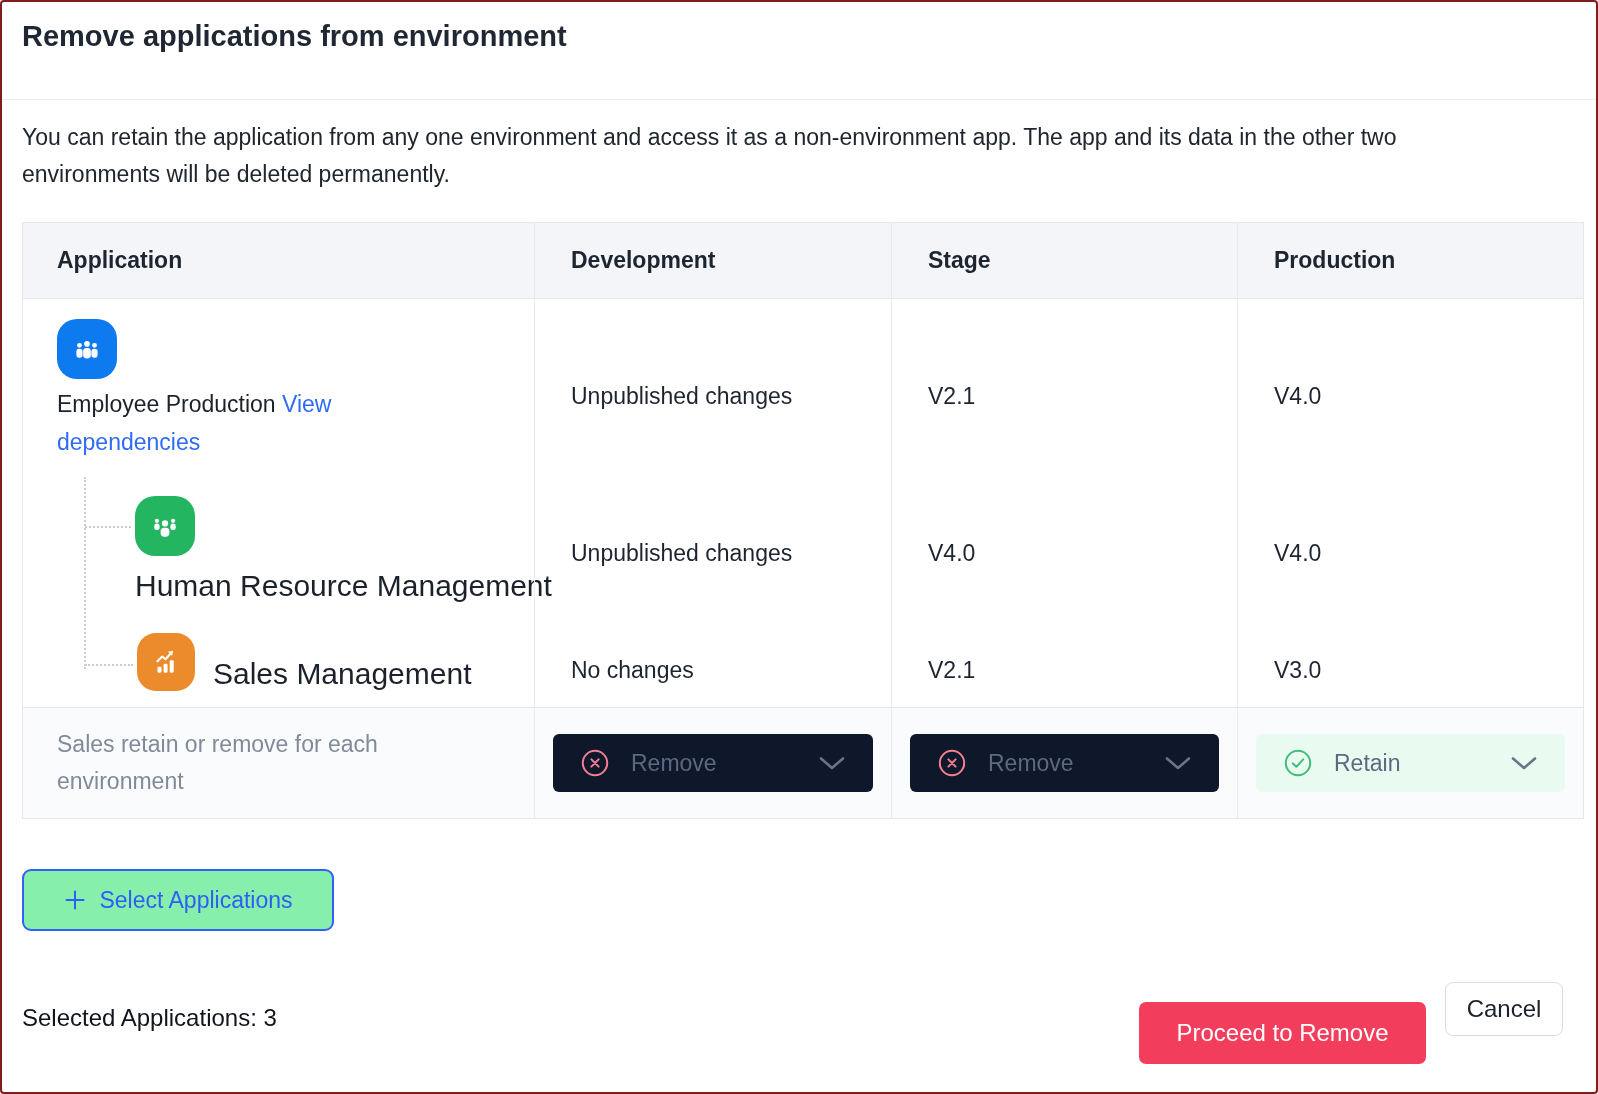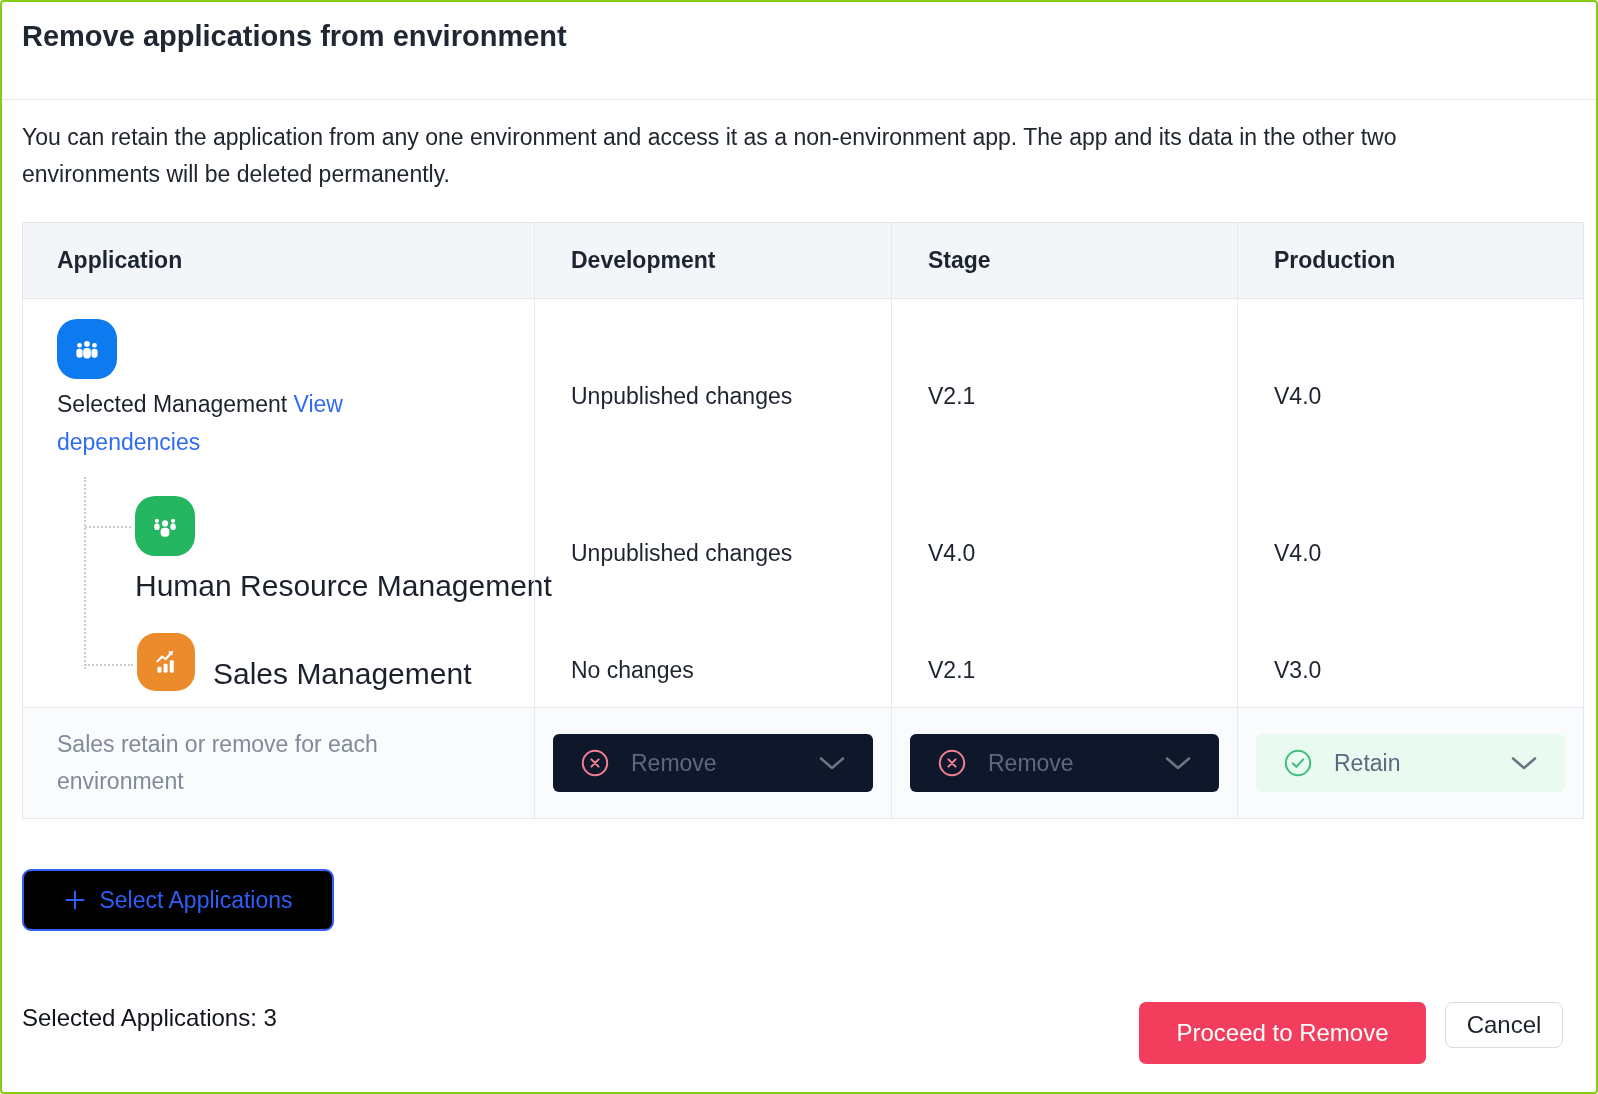--- a/index.html
+++ b/index.html
@@ -3,21 +3,21 @@
 <meta charset="utf-8">
 <style>
   * { box-sizing: border-box; margin: 0; padding: 0; }
   html,body { background:#ffffff; }
   body { font-family: "Liberation Sans", "DejaVu Sans", sans-serif; }
 
   .page {
     position: relative;
     width: 1598px; height: 1094px;
     background: #ffffff;
-    border: 2px solid #84cc16;
+    border: 2px solid #7f1d1d;
     border-radius: 4px;
     overflow: hidden;
   }
 
   .dialog-title {
     position: absolute; left: 20px; top: 18px;
     font-size: 29px; font-weight: 600; color: #1f2733;
   }
   .title-divider {
     position: absolute; left: 0; right: 0; top: 97px;
@@ -104,40 +104,40 @@
     font-family: inherit; font-size: 23px; color: #5d6980;
   }
   .dd-remove { background: #0f172a; }
   .dd-retain { background: #e9faf1; }
   .dd .chev { margin-left: auto; display: flex; }
 
   
   .select-apps-btn {
     position: absolute; left: 20px; top: 867px;
     width: 312px; height: 62px;
-    background: #000000; border: 2px solid #3161f7; border-radius: 9px;
+    background: #86efac; border: 2px solid #3161f7; border-radius: 9px;
     display: flex; align-items: center; justify-content: center; gap: 12px;
     font-family: inherit; font-size: 23px; color: #2e5ef6; cursor: pointer;
   }
 
   
   .selected-count {
     position: absolute; left: 20px; top: 1002px;
     font-size: 24px; font-weight: 500; color: #10141c;
   }
   .proceed-btn {
     position: absolute; left: 1137px; top: 1000px;
     width: 287px; height: 62px;
     background: #f23e5c; border: none; border-radius: 7px;
     font-family: inherit; font-size: 24px; font-weight: 500; color: #ffffff;
     cursor: pointer;
   }
   .cancel-btn {
-    position: absolute; left: 1443px; top: 1000px;
-    width: 118px; height: 46px;
+    position: absolute; left: 1443px; top: 980px;
+    width: 118px; height: 54px;
     background: #ffffff; border: 1px solid #d9dde3; border-radius: 8px;
     font-family: inherit; font-size: 24px; color: #1c222b;
     cursor: pointer;
   }
 </style>
 </head>
 <body>
 
 <div class="page">
 
@@ -157,21 +157,21 @@
         <svg width="34" height="34" viewBox="0 0 24 24" fill="#ffffff">
           <circle cx="6.7" cy="9.4" r="1.7"></circle>
           <rect x="4.5" y="11.9" width="4.4" height="6.2" rx="2"></rect>
           <circle cx="12" cy="8.4" r="2"></circle>
           <rect x="9.3" y="11.3" width="5.4" height="7.4" rx="2.4"></rect>
           <circle cx="17.3" cy="9.4" r="1.7"></circle>
           <rect x="15.1" y="11.9" width="4.4" height="6.2" rx="2"></rect>
         </svg>
       </div>
       <div class="app-name-block">
-        <span>Selected Management</span>
+        <span>Employee Production</span>
         <a class="dep-link">View dependencies</a>
       </div>
 
       <div class="tree-vline"></div>
       <div class="tree-hline hline-1"></div>
       <div class="tree-hline hline-2"></div>
 
       <div class="app-icon icon-green">
         <svg width="34" height="34" viewBox="0 0 24 24" fill="#ffffff">
           <circle cx="6.3" cy="8.3" r="1.5"></circle>

